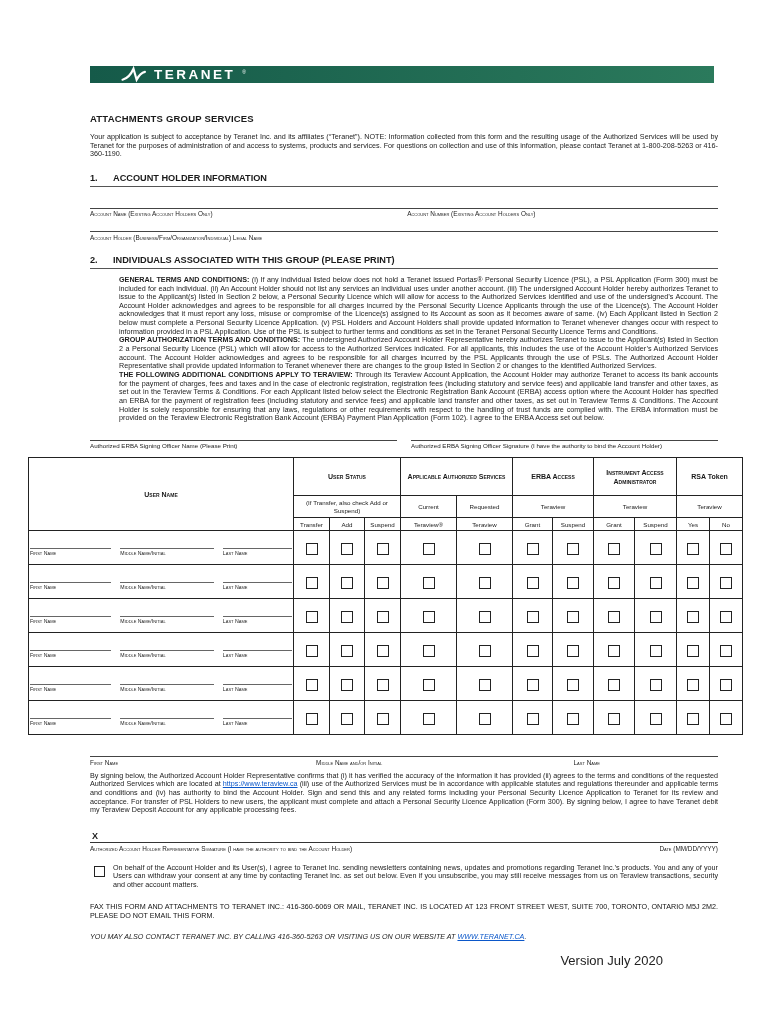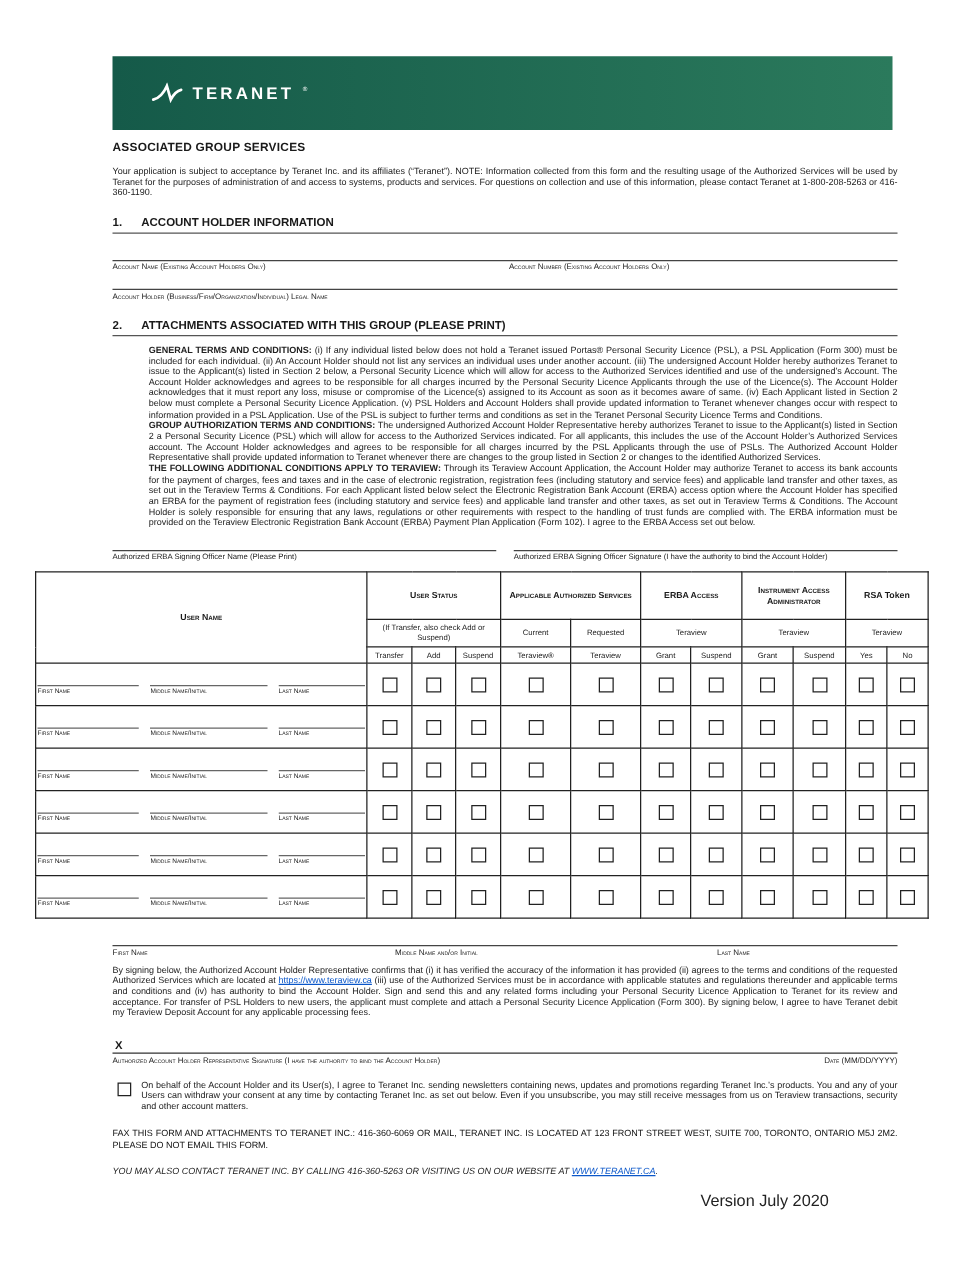--- a/index.html
+++ b/index.html
@@ -6,21 +6,21 @@
   html, body { background:#ffffff; }
   body {
     width:770px; height:1024px; overflow:hidden;
     font-family:"Liberation Sans","DejaVu Sans",sans-serif;
     color:#1a1a1a;
   }
   .page { width:770px; height:1024px; padding-top:45px; position:relative; background:#fff; }
   .content { margin:0 52px 0 90px; }
 
   
-  .masthead { display:flex; margin:0 56px 0 90px; height:59px; }
+  .masthead { display:flex; margin:0 56px 0 90px; height:59px;align-items:center; }
   .banner {
     flex:1; display:flex; align-items:center; padding-left:30px;
     background:linear-gradient(90deg, var(--banner-left,#155a49), var(--banner-right,#2b7a5c));
   }
   .logo { display:flex; align-items:center; gap:7px; }
   .logo-glyph { width:27px; height:17px; }
   .logo-text { color:#fff; font-size:13.5px; font-weight:bold; letter-spacing:2.5px; }
   .logo-mark { color:#fff; font-size:5px; align-self:flex-start; margin-top:3px; }
   .form-badge {
     width:125px; background:var(--badge-bg,#deddc2);
@@ -90,41 +90,41 @@
         <svg class="logo-glyph" viewBox="0 0 26 16" aria-hidden="true">
           <path d="M2.5,13 Q9,11.5 13,2.5 L16,13 Q19.5,6.5 24,5.5" fill="none" stroke="#ffffff" stroke-width="2.1" stroke-linecap="round"></path>
         </svg>
         <span class="logo-text">TERANET</span>
           <span class="logo-mark">®</span>
       </span>
     </div>
   </header>
 
   <div class="content">
-    <h1 class="doc-title">ASSOCIATED GROUP SERVICES</h1>
+    <h1 class="doc-title">ATTACHMENTS GROUP SERVICES</h1>
     <p class="body-text intro">Your application is subject to acceptance by Teranet Inc. and its affiliates (“Teranet”).  NOTE: Information collected from this form and the resulting usage of the Authorized Services will be used by Teranet for the purposes of administration of and access to systems, products and services.  For questions on collection and use of this information, please contact Teranet at 1-800-208-5263 or 416-360-1190.</p>
 
     <div class="sec-heading">
       <span class="sec-num">1.</span><span>ACCOUNT HOLDER INFORMATION</span>
     </div>
 
     <div class="field-block">
       <div class="hline"></div>
       <div class="label-grid two">
         <span class="flabel sc">Account Name (Existing Account Holders Only)</span>
         <span class="flabel sc">Account Number (Existing Account Holders Only)</span>
       </div>
     </div>
     <div class="field-block">
       <div class="hline short"></div>
       <span class="flabel sc">Account Holder (Business/Firm/Organization/Individual) Legal Name</span>
     </div>
 
     <div class="sec-heading">
-      <span class="sec-num">2.</span><span>ATTACHMENTS ASSOCIATED WITH THIS GROUP (PLEASE PRINT)</span>
+      <span class="sec-num">2.</span><span>INDIVIDUALS ASSOCIATED WITH THIS GROUP (PLEASE PRINT)</span>
     </div>
 
     <p class="body-text terms"><b>GENERAL TERMS AND CONDITIONS:</b> <span>(i) If any individual listed below does not hold a Teranet issued Portas® Personal Security Licence (PSL), a PSL Application (Form 300) must be included for each individual.  (ii) An Account Holder should not list any services an individual uses under another account.  (iii) The undersigned Account Holder hereby authorizes Teranet to issue to the Applicant(s) listed in Section 2 below, a Personal Security Licence which will allow for access to the Authorized Services identified and use of the undersigned’s Account.  The Account Holder acknowledges and agrees to be responsible for all charges incurred by the Personal Security Licence Applicants through the use of the Licence(s).  The Account Holder acknowledges that it must report any loss, misuse or compromise of the Licence(s) assigned to its Account as soon as it becomes aware of same.  (iv) Each Applicant listed in Section 2 below must complete a Personal Security Licence Application.  (v) PSL Holders and Account Holders shall provide updated information to Teranet whenever changes occur with respect to information provided in a PSL Application.  Use of the PSL is subject to further terms and conditions as set in the Teranet Personal Security Licence Terms and Conditions.</span></p>
     <p class="body-text terms"><b>GROUP AUTHORIZATION TERMS AND CONDITIONS:</b> <span>The undersigned Authorized Account Holder Representative hereby authorizes Teranet to issue to the Applicant(s) listed in Section 2 a Personal Security Licence (PSL) which will allow for access to the Authorized Services indicated.  For all applicants, this includes the use of the Account Holder’s Authorized Services account.  The Account Holder acknowledges and agrees to be responsible for all charges incurred by the PSL Applicants through the use of PSLs.  The Authorized Account Holder Representative shall provide updated information to Teranet whenever there are changes to the group listed in Section 2 or changes to the identified Authorized Services.</span></p>
     <p class="body-text terms"><b>THE FOLLOWING ADDITIONAL CONDITIONS APPLY TO TERAVIEW:</b> <span>Through its Teraview Account Application, the Account Holder may authorize Teranet to access its bank accounts for the payment of charges, fees and taxes and in the case of electronic registration, registration fees (including statutory and service fees) and applicable land transfer and other taxes, as set out in the Teraview Terms &amp; Conditions.  For each Applicant listed below select the Electronic Registration Bank Account (ERBA) access option where the Account Holder has specified an ERBA for the payment of registration fees (including statutory and service fees) and applicable land transfer and other taxes, as set out in Teraview Terms &amp; Conditions.  The Account Holder is solely responsible for ensuring that any laws, regulations or other requirements with respect to the handling of trust funds are complied with.  The ERBA information must be provided on the Teraview Electronic Registration Bank Account (ERBA) Payment Plan Application (Form 102).  I agree to the ERBA Access set out below.</span></p>
 
     <div class="erba-row">
       <div>
         <div class="hline"></div>
         <span class="flabel">Authorized ERBA Signing Officer Name (Please Print)</span>

